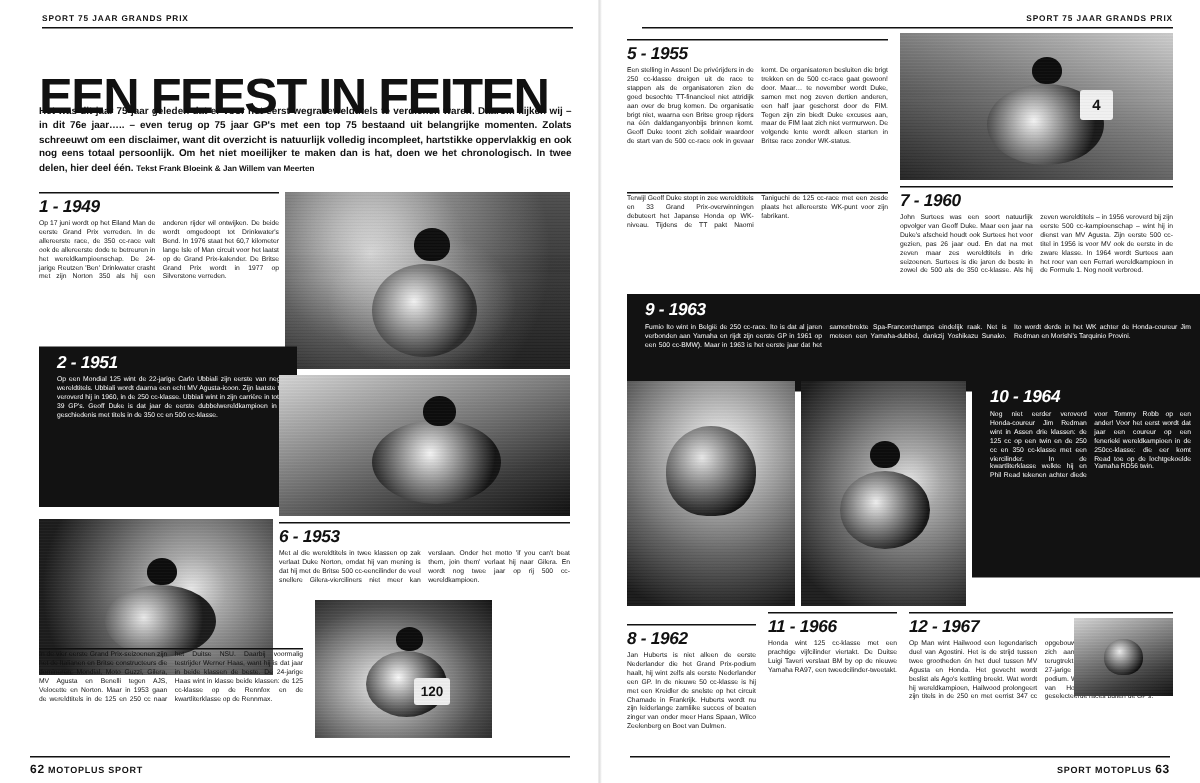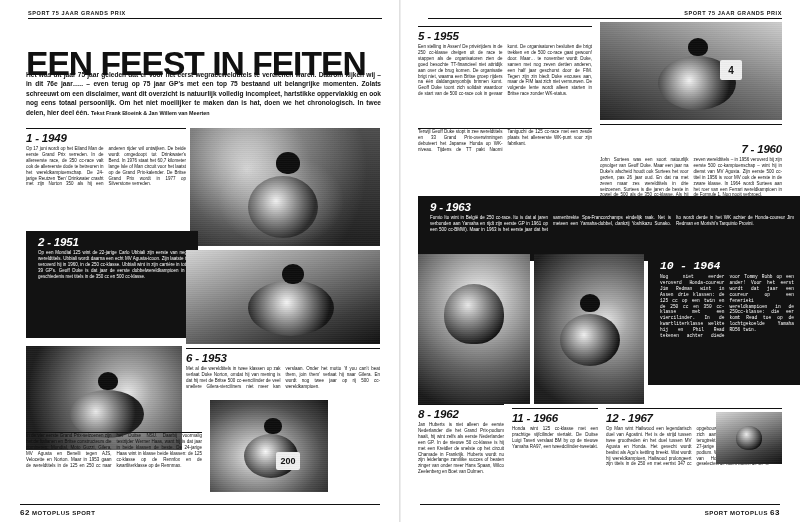--- a/index.html
+++ b/index.html
@@ -150,21 +150,21 @@
 
     <div class="block" style="left:186px;top:348px;width:194px;">
       <div class="hr"></div>
       <div class="num" style="margin-top:3px;">6 - 1953</div>
       <div class="body" style="column-count:2;">Met al die wereldtitels in twee klassen op zak verlaat Duke Norton, omdat hij van mening is dat hij met de Britse 500 cc-eencilinder de veel snellere Gilera-vierciliners niet meer kan verslaan. Onder het motto 'if you can't beat them, join them' verlaat hij naar Gilera. En wordt nog twee jaar op rij 500 cc-wereldkampioen.</div>
     </div>
 
     <div class="photo bw4 white-frame" style="left:208px;top:398px;width:118px;height:92px;z-index:5;">
       <div class="moto" style="left:34px;top:34px;width:54px;height:44px;background:radial-gradient(circle at 40% 40%, #fafafa, #1a1a1a 72%);"></div>
       <div class="helmet" style="left:54px;top:18px;width:18px;height:16px;"></div>
-      <div class="numplate" style="left:66px;top:52px;width:24px;height:18px;font-size:9px;">200</div>
+      <div class="numplate" style="left:66px;top:52px;width:24px;height:18px;font-size:9px;">120</div>
       <div class="grain"></div>
     </div>
 
     <div class="block" style="left:26px;top:432px;width:176px;">
       <div class="hr"></div>
       <div class="body" style="column-count:2;">In de vier eerste Grand Prix-seizoenen zijn het de Italianen en Britse constructeurs die domineren: Mondial, Moto Guzzi, Gilera, MV Agusta en Benelli tegen AJS, Velocette en Norton. Maar in 1953 gaan de wereldtitels in de 125 en 250 cc naar het Duitse NSU. Daarbij voormalig testrijder Werner Haas, want hij is dat jaar in beide klassen de beste. De 24-jarige Haas wint in klasse beide klassen: de 125 cc-klasse op de Rennfox en de kwartliterklasse op de Rennmax.</div>
     </div>
 
     <div class="footrule"></div>
     <div class="folio left">
@@ -186,21 +186,21 @@
 
     <div class="photo bw5" style="left:200px;top:22px;width:182px;height:98px;">
       <div class="moto" style="left:58px;top:34px;width:78px;height:54px;background:radial-gradient(circle at 40% 45%, #f3f3f3, #181818 74%);"></div>
       <div class="helmet" style="left:88px;top:16px;width:20px;height:18px;"></div>
       <div class="numplate" style="left:120px;top:38px;width:22px;height:20px;font-size:10px;">4</div>
       <div class="grain"></div>
     </div>
 
     <div class="block" style="left:200px;top:124px;width:182px;">
       <div class="hr"></div>
-      <div class="num" style="margin-top:18px;text-align:right;">7 - 1960</div>
+      <div class="num" style="margin-top:3px;">7 - 1960</div>
       <div class="body" style="column-count:2;">John Surtees was een soort natuurlijk opvolger van Geoff Duke. Maar een jaar na Duke's afscheid houdt ook Surtees het voor gezien, pas 26 jaar oud. En dat na met zeven maar zes wereldtitels in drie seizoenen. Surtees is die jaren de beste in zowel de 500 als de 350 cc-klasse. Als hij zeven wereldtitels – in 1956 veroverd bij zijn eerste 500 cc-kampioenschap – wint hij in dienst van MV Agusta. Zijn eerste 500 cc-titel in 1956 is voor MV ook de eerste in de zware klasse. In 1964 wordt Surtees aan het roer van een Ferrari wereldkampioen in de Formule 1. Nog nooit verbroed.</div>
     </div>
 
     <div class="block" style="left:18px;top:128px;width:174px;">
       <div class="hr"></div>
       <div class="body" style="column-count:2;">Terwijl Geoff Duke stopt in zee wereldtitels en 33 Grand Prix-overwinningen debuteert het Japanse Honda op WK-niveau. Tijdens de TT pakt Naomi Taniguchi de 125 cc-race met een zesde plaats het allereerste WK-punt voor zijn fabrikant.</div>
     </div>
 
     <div class="block dark pad" style="left:18px;top:196px;width:364px;height:54px;">
       <div class="num white">9 - 1963</div>
@@ -211,26 +211,26 @@
       <div class="helmet" style="left:26px;top:30px;width:60px;height:60px;background:radial-gradient(circle at 40% 35%,#e9e9e9,#0f0f0f 78%);"></div>
       <div class="grain"></div>
     </div>
 
     <div class="photo bw2" style="left:134px;top:254px;width:110px;height:150px;">
       <div class="moto" style="left:26px;top:60px;width:60px;height:52px;background:radial-gradient(circle at 40% 40%, #f0f0f0, #141414 74%);"></div>
       <div class="helmet" style="left:46px;top:40px;width:20px;height:18px;"></div>
       <div class="grain"></div>
     </div>
 
-    <div class="block dark pad" style="left:248px;top:254px;width:134px;height:120px;font-family:Liberation Mono, monospace;">
+    <div class="block dark pad" style="left:248px;top:254px;width:134px;height:120px;">
       <div class="num white">10 - 1964</div>
       <div class="body white" style="column-count:2;">Nog niet eerder veroverd Honda-coureur Jim Redman wint in Assen drie klassen: de 125 cc op een twin en de 250 cc en 350 cc-klasse met een viercilinder. In de kwartliterklasse welkte hij en Phil Read tekenen achter diede voor Tommy Robb op een ander! Voor het eerst wordt dat jaar een coureur op een fenerieki wereldkampioen in de 250cc-klasse: die eer komt Read toe op de lochtgekoelde Yamaha RD56 twin.</div>
     </div>
 
-    <div class="block" style="left:18px;top:404px;width:86px;">
+    <div class="block" style="left:18px;top:416px;width:86px;">
       <div class="hr"></div>
       <div class="num" style="margin-top:3px;">8 - 1962</div>
       <div class="body">Jan Huberts is niet alleen de eerste Nederlander die het Grand Prix-podium haalt, hij wint zelfs als eerste Nederlander een GP. In de nieuwe 50 cc-klasse is hij met een Kreidler de snelste op het circuit Chamade in Frankrijk. Huberts wordt nu zijn leiderlange zamliike succes of beaten zinger van onder meer Hans Spaan, Wilco Zeelenberg en Boet van Dulmen.</div>
     </div>
 
     <div class="block" style="left:112px;top:408px;width:86px;">
       <div class="hr"></div>
       <div class="num" style="margin-top:3px;">11 - 1966</div>
       <div class="body">Honda wint 125 cc-klasse met een prachtige vijfcilinder viertakt. De Duitse Luigi Taveri verslaat BM by op de nieuwe Yamaha RA97, een tweedcilinder-tweetakt.</div>
     </div>

